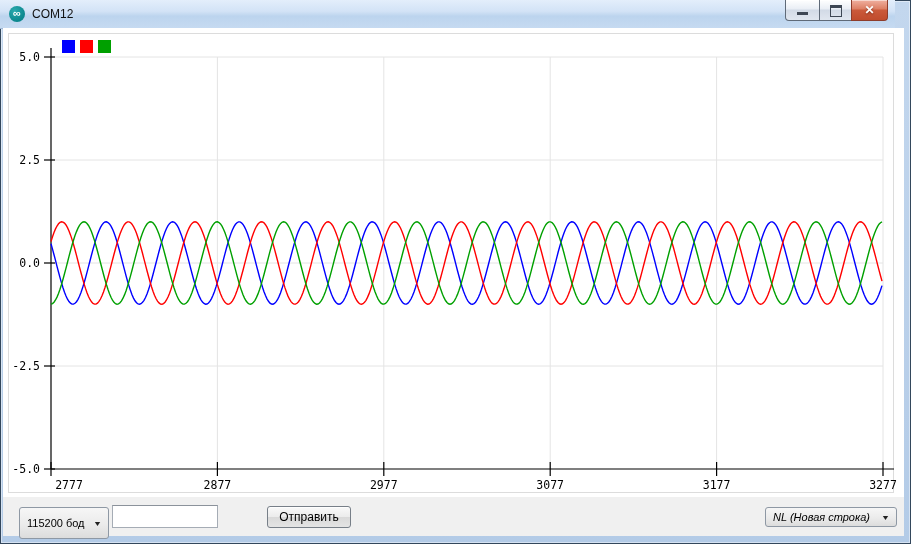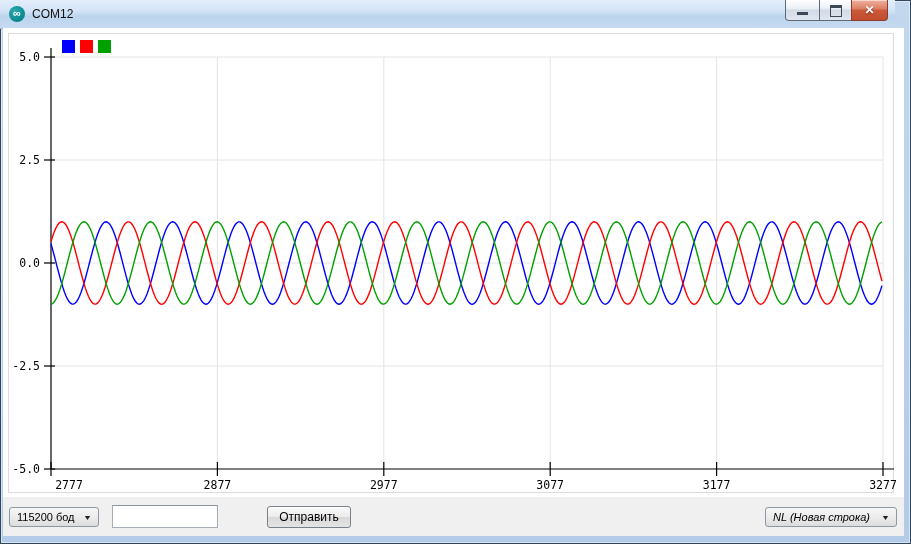--- a/index.html
+++ b/index.html
@@ -48,21 +48,21 @@
   svg.chart text{font-family:"DejaVu Sans Mono",monospace;font-size:11.5px;fill:#000;}
   
   .bottom-bar{position:absolute;left:0;right:0;top:469px;height:39px;background:#f0f0f0;}
   .combo{
     position:absolute;display:flex;align-items:center;justify-content:space-between;
     padding:0 7px;box-sizing:border-box;cursor:default;
     background:linear-gradient(180deg,#f6f6f6 0%,#ebebeb 55%,#dcdcdc 100%);
     border:1px solid #8e98a4;border-radius:3px;font-size:11px;color:#000;
   }
   .combo .arrow{font-size:7px;color:#222;margin-left:6px;transform:scaleX(1.3);}
-  .combo-baud{left:6px;top:10px;width:90px;height:20px;}
+  .combo-baud{left:16px;top:10px;width:90px;height:32px;}
   .combo-line{left:762px;top:10px;width:132px;height:20px;font-style:italic;}
   .send-input{
     position:absolute;left:109px;top:8px;width:106px;height:23px;box-sizing:border-box;
     border:1px solid #a5acb5;border-top-color:#8b929b;font-size:12px;padding:2px 4px;outline:none;
     font-family:"Liberation Sans",sans-serif;
   }
   .send-btn{
     position:absolute;left:224px;top:9px;width:84px;height:22px;padding:0;
     border:1px solid #777f88;border-radius:3px;font-size:12px;color:#000;
     font-family:"Liberation Sans",sans-serif;

